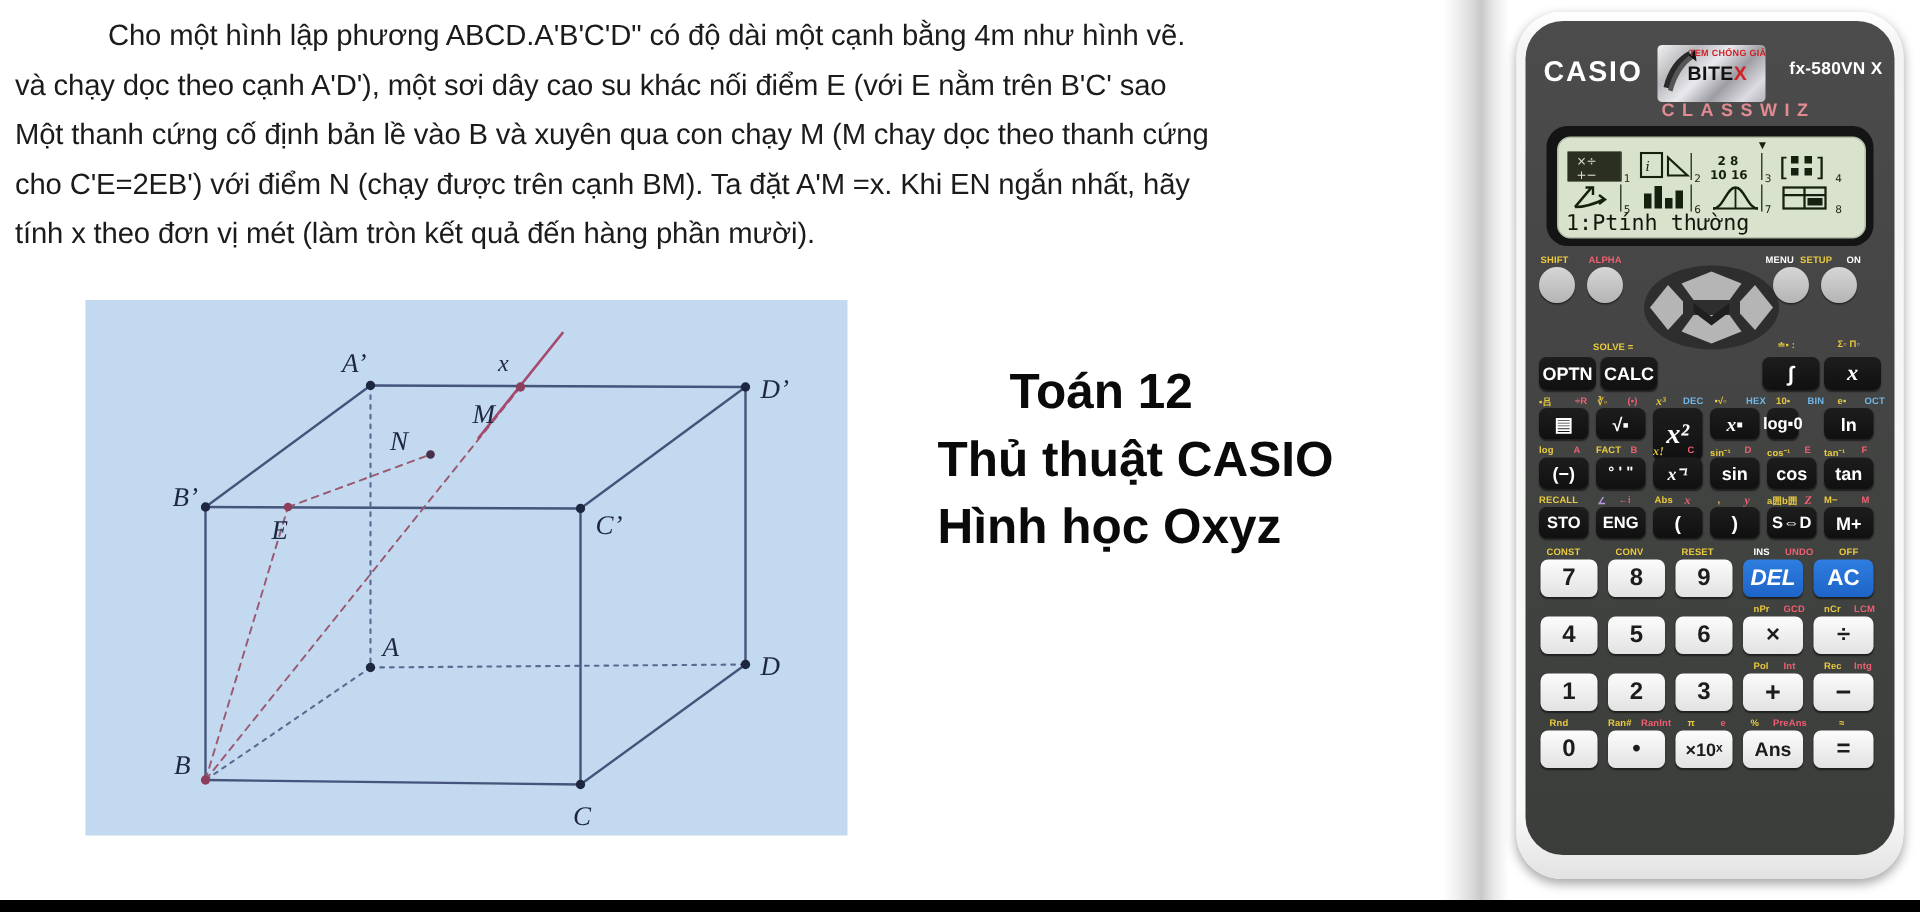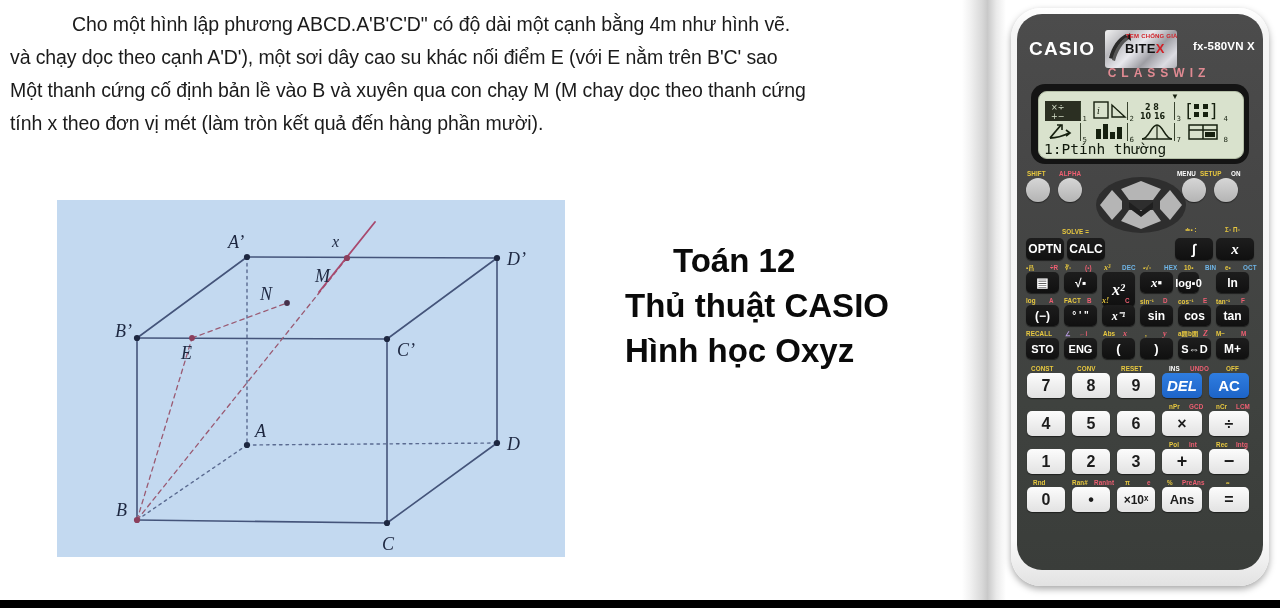--- a/index.html
+++ b/index.html
@@ -158,20 +158,21 @@
 </style>
 </head>
 <body>
 
 <div id="page-sheet">
 
   <div id="problem">
     <span class="ln first">Cho một hình lập phương ABCD.A'B'C'D" có độ dài một cạnh bằng 4m như hình vẽ.</span>
     <span class="ln">và chạy dọc theo cạnh A'D'), một sơi dây cao su khác nối điểm E (với E nằm trên B'C' sao</span>
     <span class="ln">Một thanh cứng cố định bản lề vào B và xuyên qua con chạy M (M chay dọc theo thanh cứng</span>
+    <span class="ln">cho C'E=2EB') với điểm N (chạy được trên cạnh BM). Ta đặt A'M =x. Khi EN ngắn nhất, hãy</span>
     <span class="ln">tính x theo đơn vị mét (làm tròn kết quả đến hàng phần mười).</span>
   </div>
 
   <div id="figure">
     <svg width="508" height="357" viewBox="0 0 508 357">
 
       <g stroke="#44547a" stroke-width="1.6" fill="none" stroke-linecap="round">
 
         <line x1="190" y1="57" x2="440" y2="58"></line>
         <line x1="190" y1="57" x2="80" y2="138"></line>
@@ -400,21 +401,21 @@
       <span class="lbl lb" style="left:105px;top:94px;">DEC</span>
       <span class="lbl ly" style="left:126px;top:94px;">▪√▫</span>
       <span class="lbl lb" style="left:147px;top:94px;">HEX</span>
       <span class="lbl ly" style="left:167px;top:94px;">10▪</span>
       <span class="lbl lb" style="left:188px;top:94px;">BIN</span>
       <span class="lbl ly" style="left:208px;top:94px;">e▪</span>
       <span class="lbl lb" style="left:226px;top:94px;">OCT</span>
 
       <div class="bkey" style="left:9px;top:102px;width:33px;height:21px;font-size:13px;">▤</div>
       <div class="bkey" style="left:47px;top:102px;width:33px;height:21px;font-size:12px;">√▪</div>
-      <div class="bkey it" style="left:85px;top:102px;width:33px;height:35px;font-size:16px;">x²</div>
+      <div class="bkey it" style="left:85px;top:102px;width:33px;height:35px;font-size:19px;">x²</div>
       <div class="bkey it" style="left:123px;top:102px;width:33px;height:21px;font-size:13px;">x▪</div>
       <div class="bkey" style="left:161px;top:102px;width:21px;height:21px;font-size:11px;">log▪0</div>
       <div class="bkey" style="left:199px;top:102px;width:33px;height:21px;font-size:12px;">ln</div>
 
       <span class="lbl ly" style="left:9px;top:127px;">log</span>
       <span class="lbl lr" style="left:32px;top:127px;">A</span>
       <span class="lbl ly" style="left:47px;top:127px;">FACT</span>
       <span class="lbl lr" style="left:70px;top:127px;">B</span>
       <span class="lbl ly it" style="left:85px;top:126px;font-size:8px;">x!</span>
       <span class="lbl lr" style="left:108px;top:127px;">C</span>

